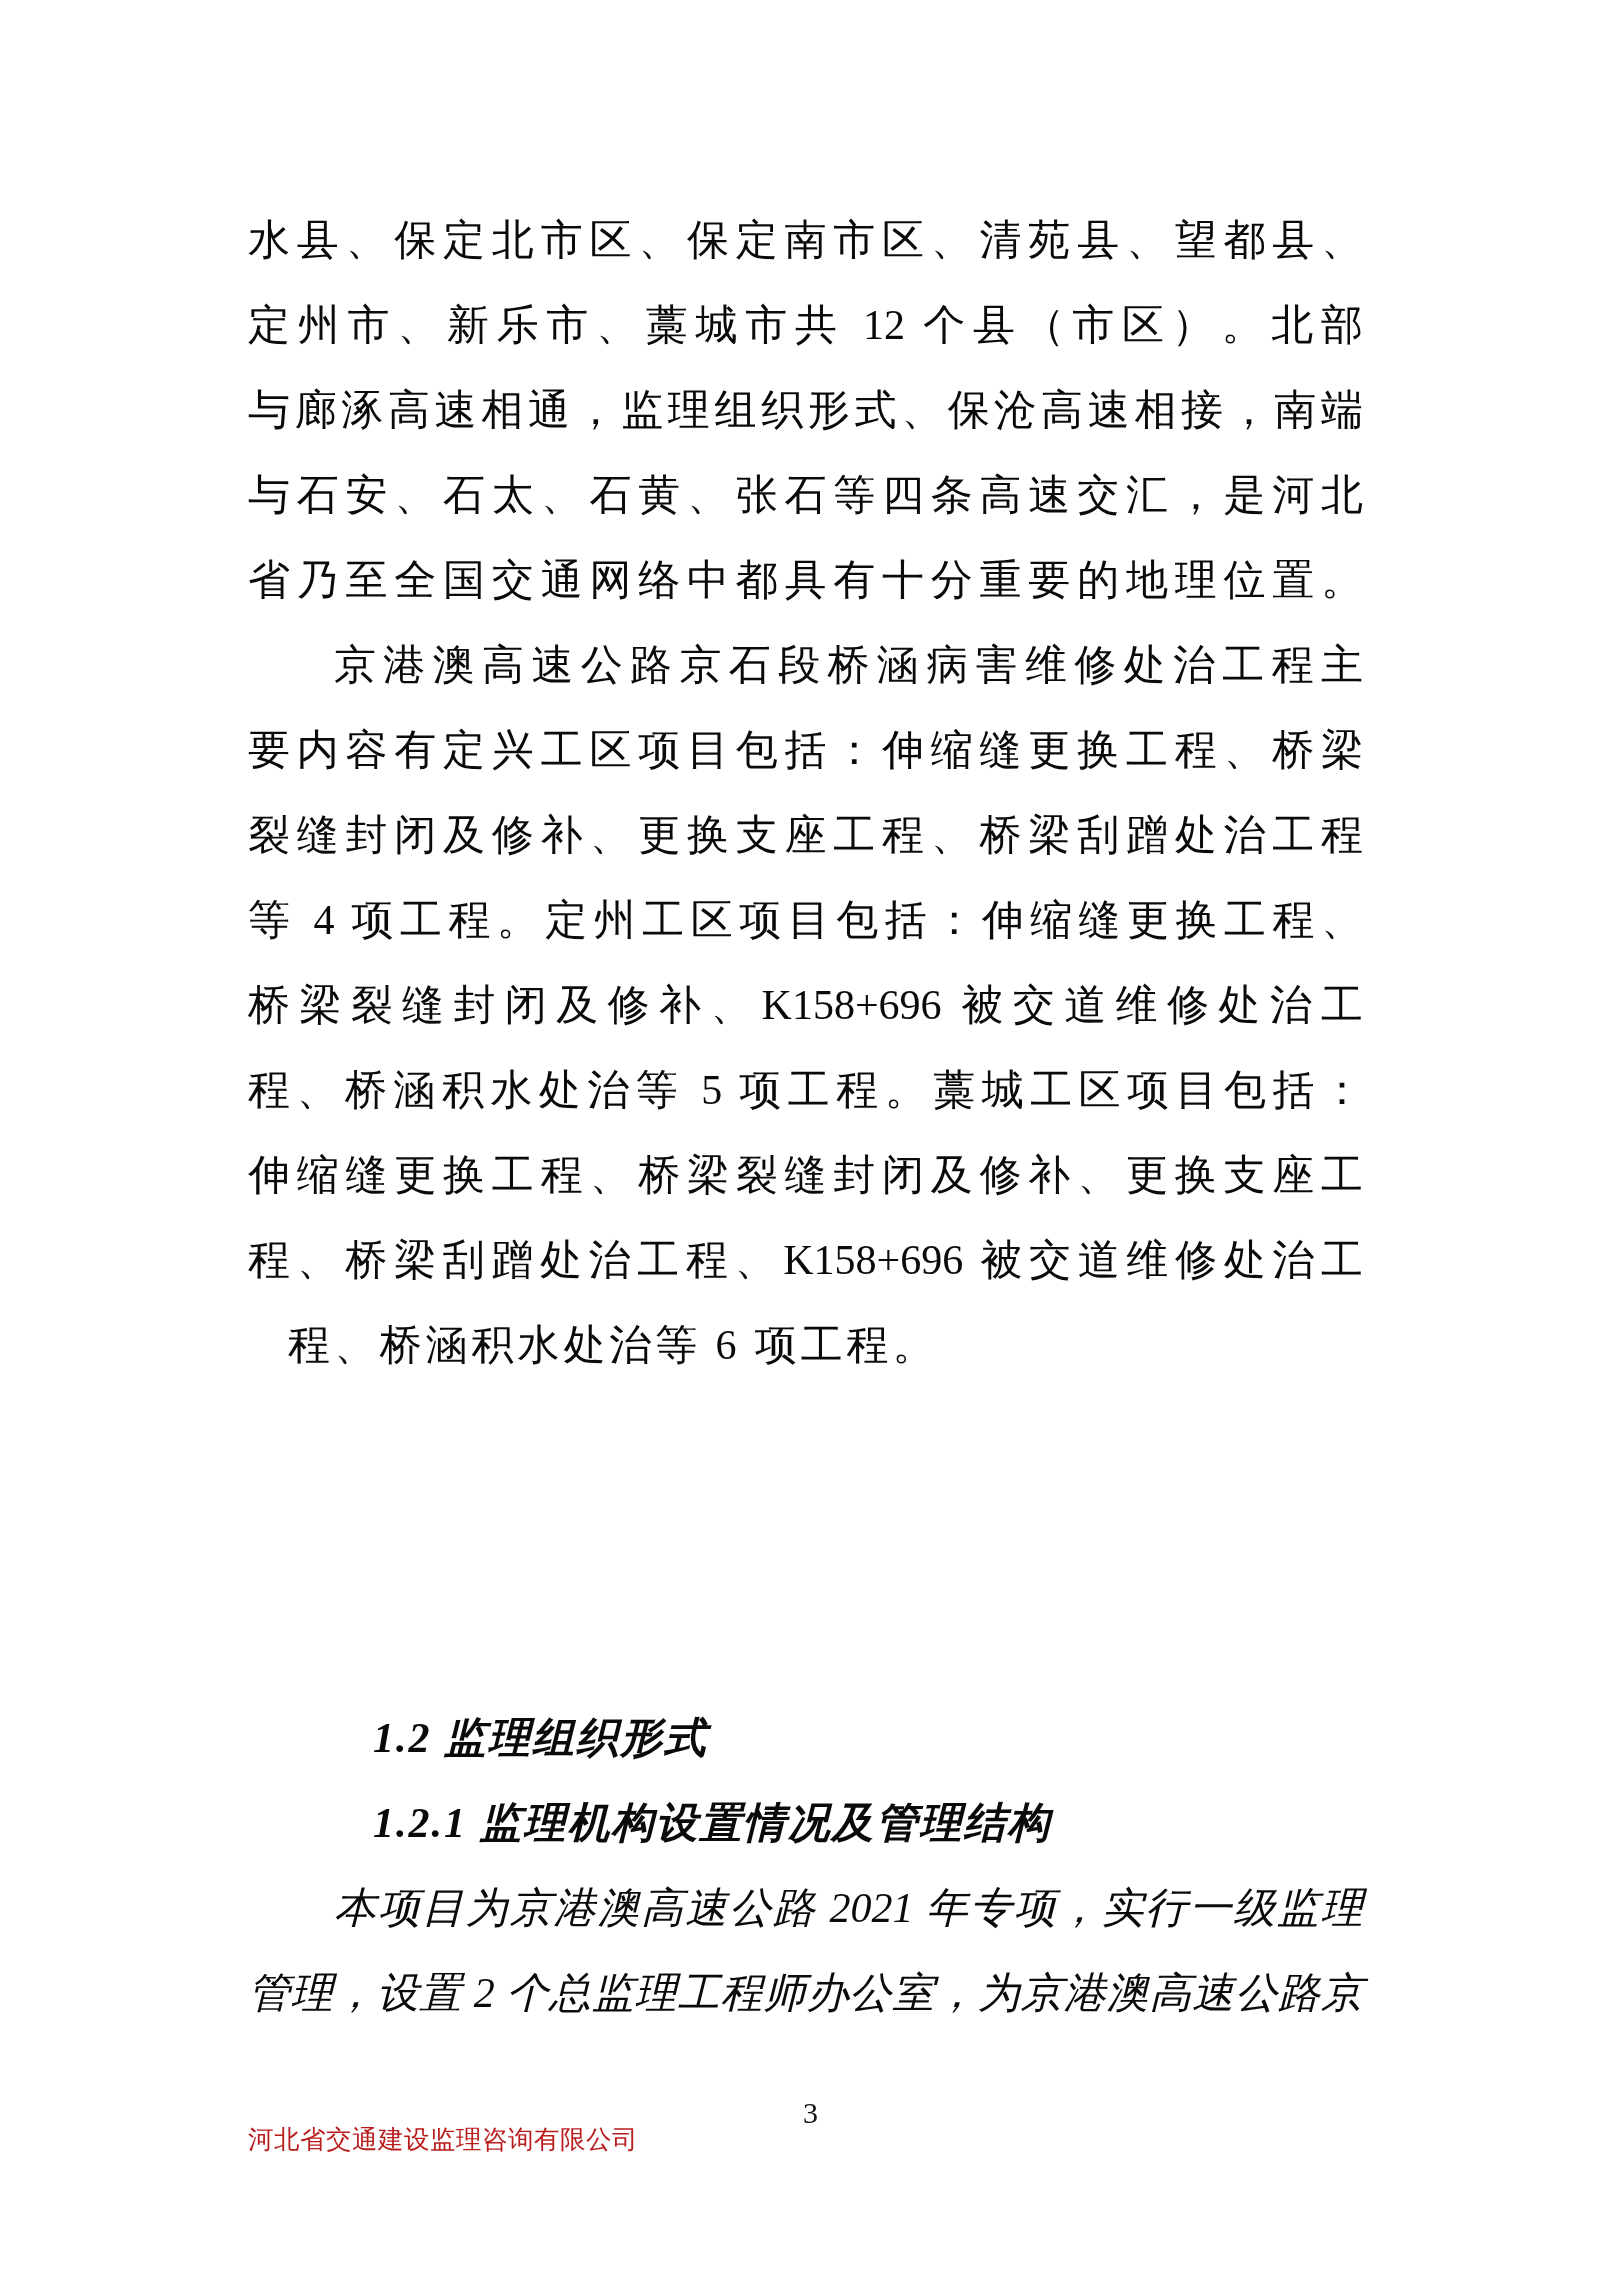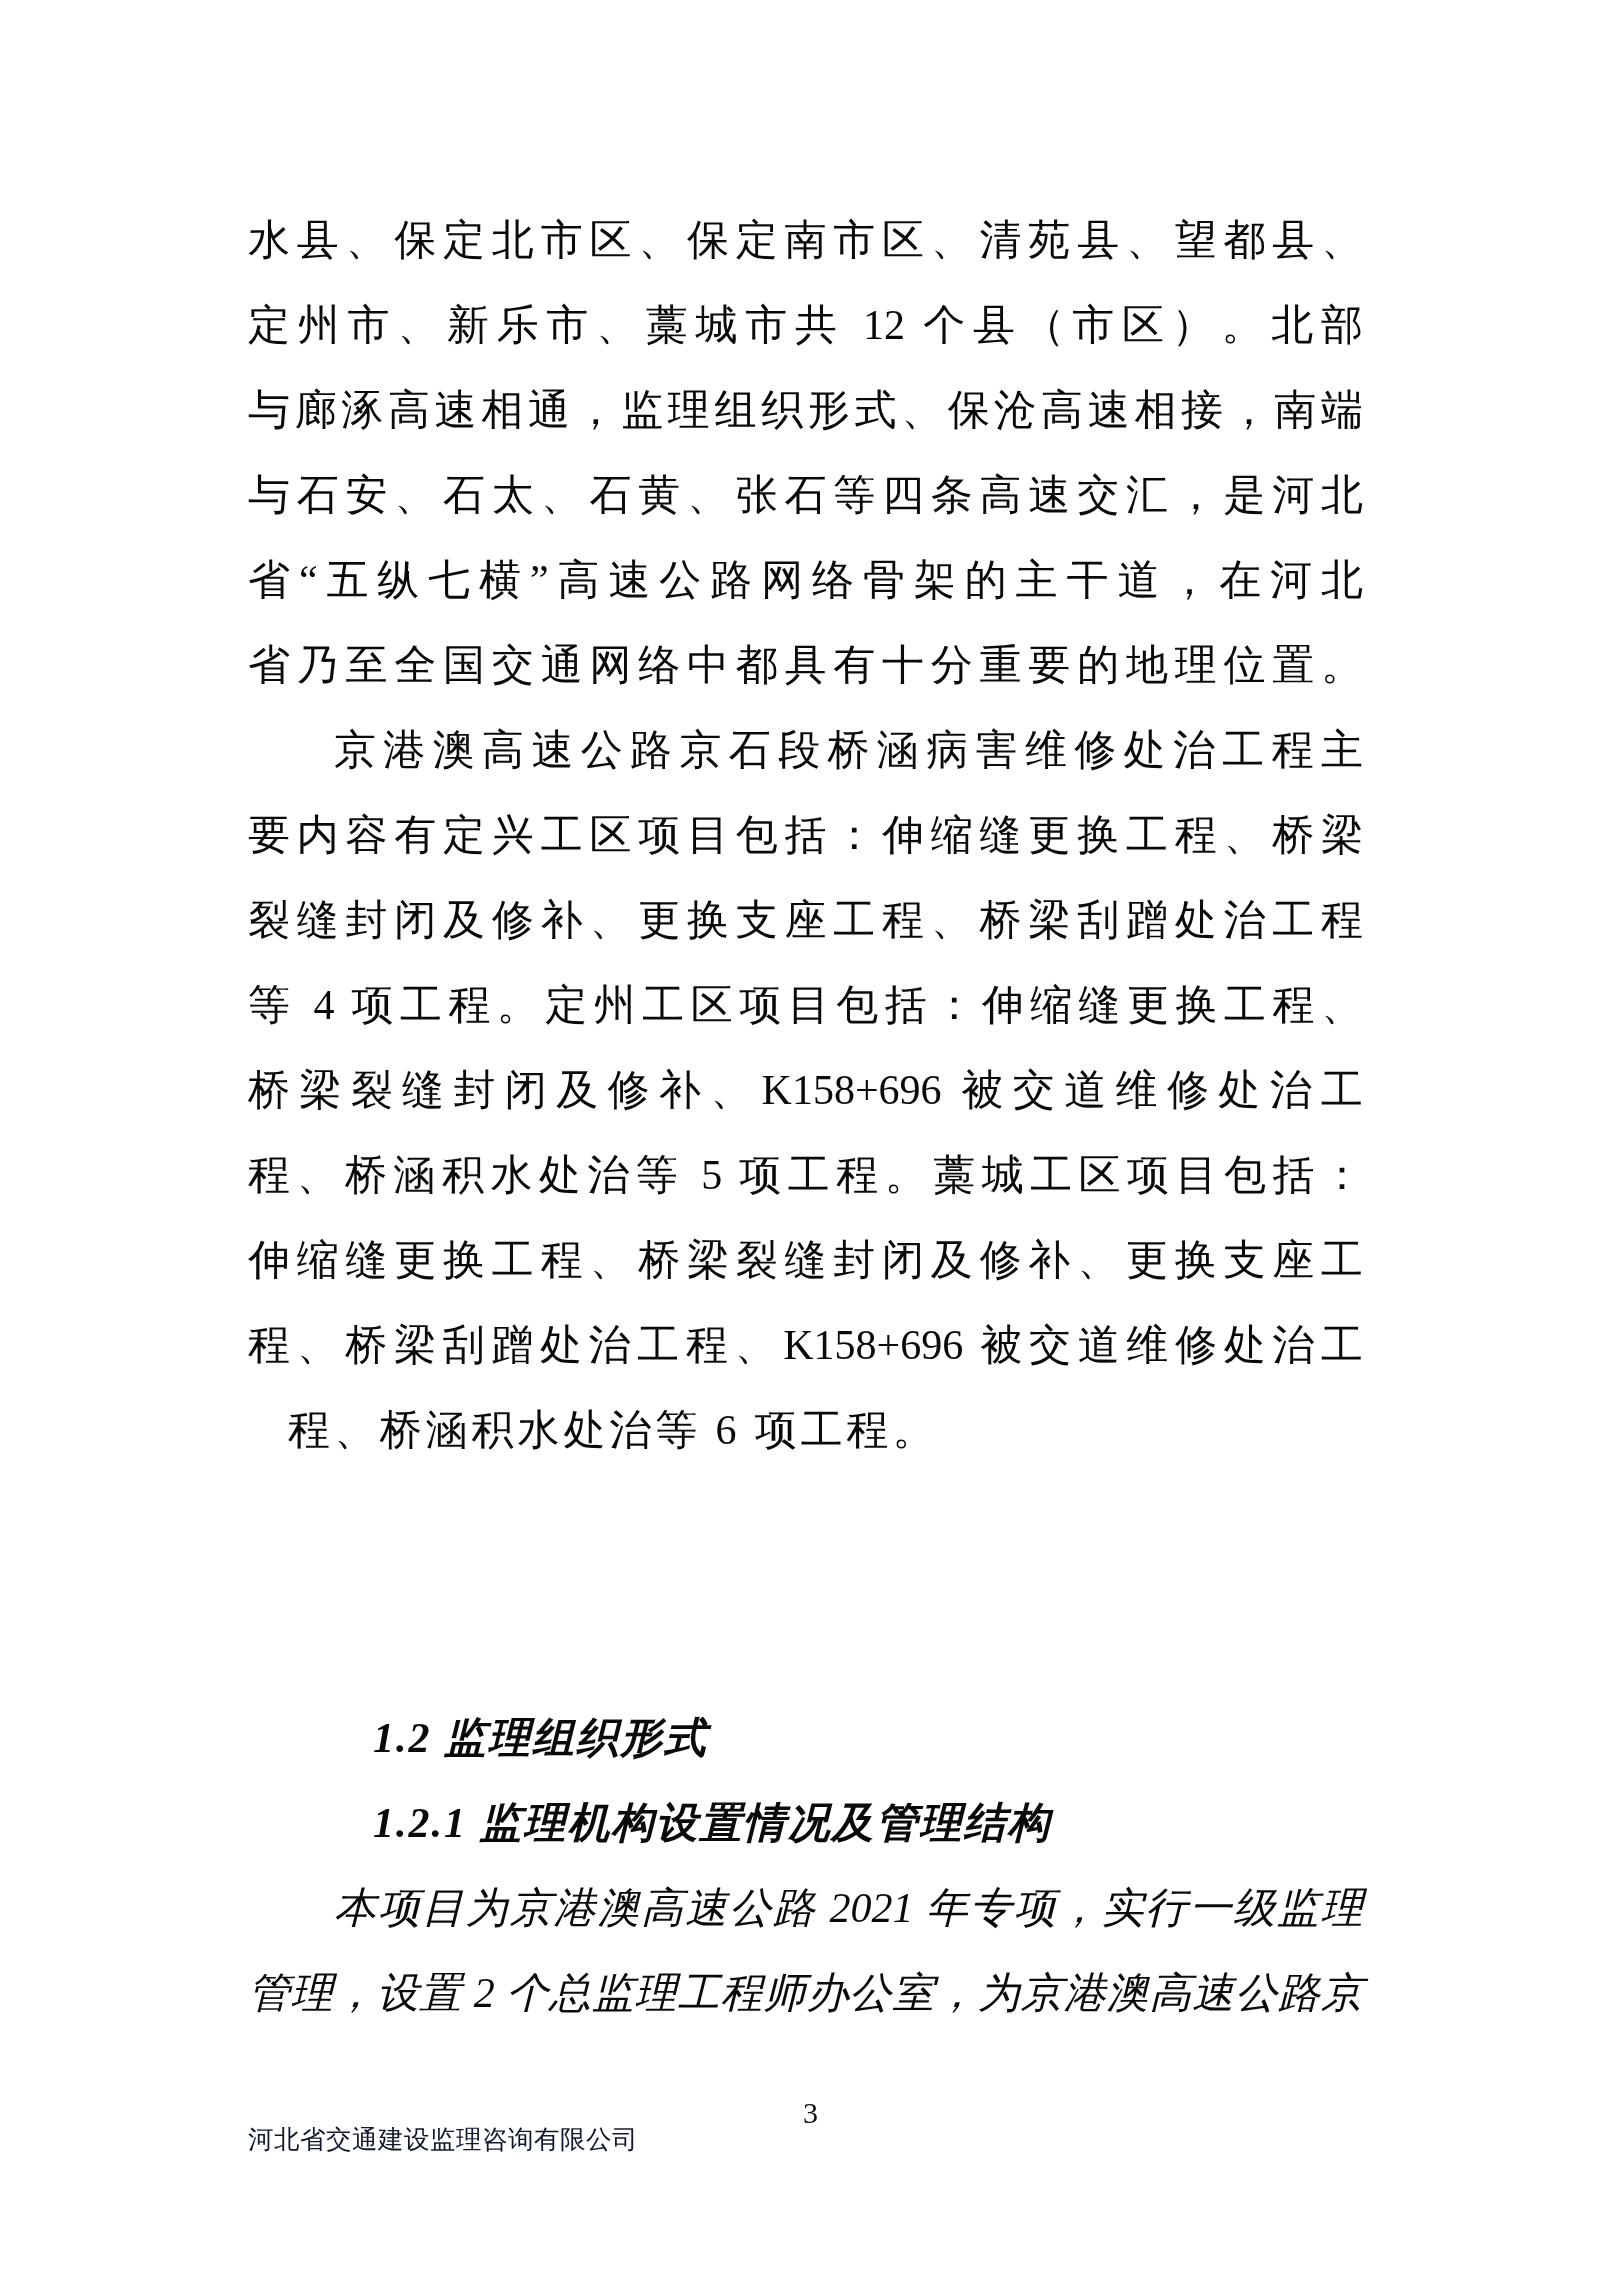--- a/index.html
+++ b/index.html
@@ -69,35 +69,34 @@
     line-height: 33px;
     color: #111111;
   }
   .footer {
     position: absolute;
     top: 2125px;
     left: 248px;
     font-size: 25.5px;
     line-height: 29px;
     letter-spacing: 0.5px;
-    color: #0f172a;
+    color: #b91c1c;
     font-family: "Liberation Serif", "DejaVu Serif", serif;
   }
 </style>
 </head>
 <body>
 
 <div class="page">
 
   <div class="text-block block-body">
     <div class="ln j">水县、保定北市区、保定南市区、清苑县、望都县、</div>
     <div class="ln j">定州市、新乐市、藁城市共 12 个县（市区）。北部</div>
     <div class="ln j">与廊涿高速相通，监理组织形式、保沧高速相接，南端</div>
     <div class="ln j">与石安、石太、石黄、张石等四条高速交汇，是河北</div>
-    <div class="ln j">省“五纵七横”高速公路网络骨架的主干道，在河北</div>
     <div class="ln j">省乃至全国交通网络中都具有十分重要的地理位置。</div>
     <div class="ln j indent">京港澳高速公路京石段桥涵病害维修处治工程主</div>
     <div class="ln j">要内容有定兴工区项目包括：伸缩缝更换工程、桥梁</div>
     <div class="ln j">裂缝封闭及修补、更换支座工程、桥梁刮蹭处治工程</div>
     <div class="ln j">等 4 项工程。定州工区项目包括：伸缩缝更换工程、</div>
     <div class="ln j">桥梁裂缝封闭及修补、K158+696 被交道维修处治工</div>
     <div class="ln j">程、桥涵积水处治等 5 项工程。藁城工区项目包括：</div>
     <div class="ln j">伸缩缝更换工程、桥梁裂缝封闭及修补、更换支座工</div>
     <div class="ln j">程、桥梁刮蹭处治工程、K158+696 被交道维修处治工</div>
     <div class="ln nj">程、桥涵积水处治等 6 项工程。</div>

